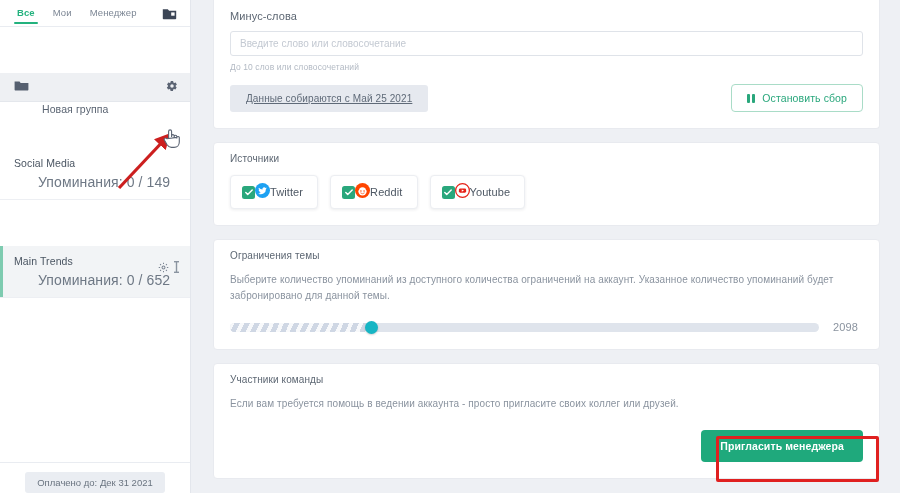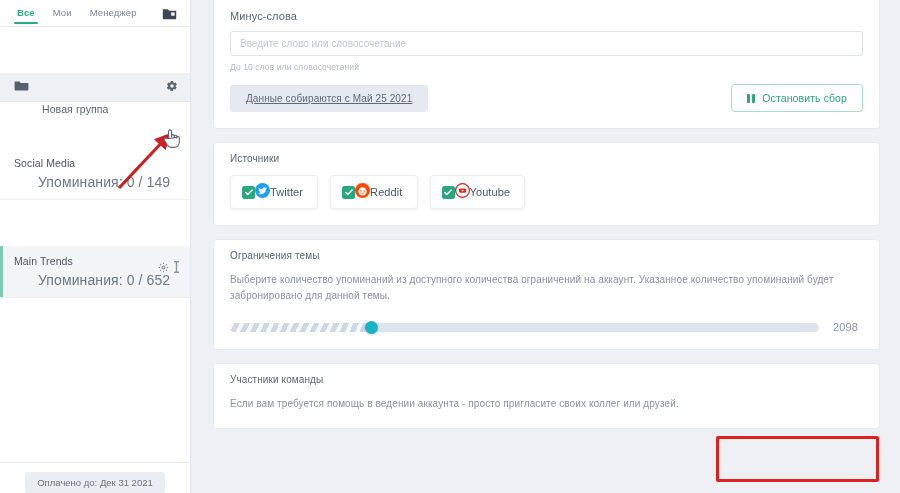--- a/index.html
+++ b/index.html
@@ -378,20 +378,23 @@
             <div class="slider-fill" id="sl-fill" style="width: 24%;"></div>
             <div class="slider-thumb" id="sl-thumb" style="left: 24%;"></div>
           </div>
           <div class="slider-val">2098</div>
         </div>
       </section>
 
       <section class="card">
         <div class="card-title">Участники команды</div>
         <div class="card-desc">Если вам требуется помощь в ведении аккаунта - просто пригласите своих коллег или друзей.</div>
+        <div class="invite-row">
+          <button class="btn-green">Пригласить менеджера</button>
+        </div>
       </section>
 
     </div>
   </main>
 
   <div class="highlight-box" style="left:716px; top:436px; width:163px; height:46px;"></div>
 
   <svg class="arrow-svg" width="900" height="493">
     <defs>
       <marker id="ahead" markerWidth="5" markerHeight="5" refX="3.3" refY="2.5" orient="auto">

